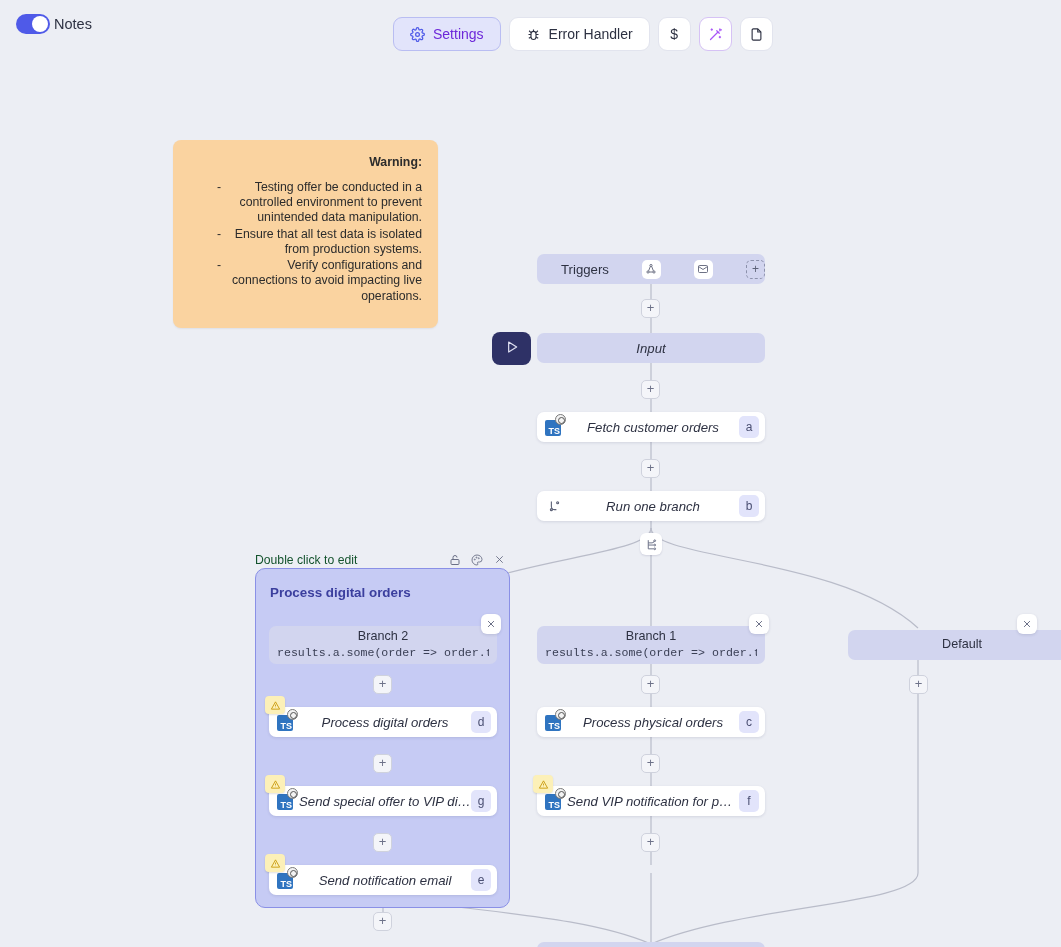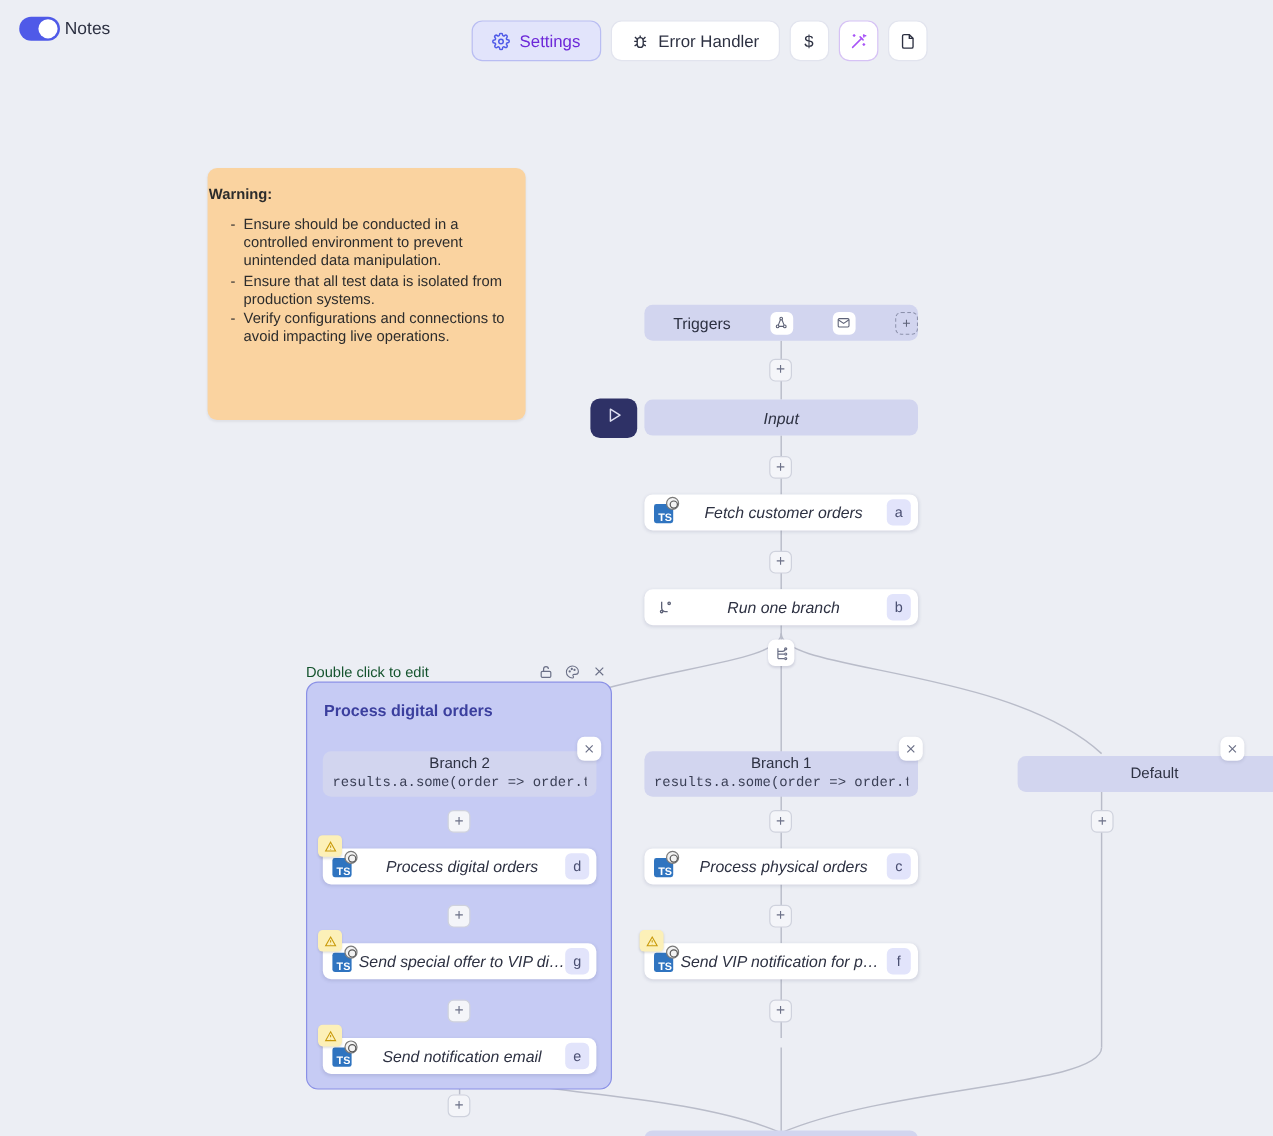--- a/index.html
+++ b/index.html
@@ -30,24 +30,25 @@
     display: flex; align-items: center; justify-content: center; gap: 8px;
     padding: 0 16px; font-size: 14px; color: #2d3142; cursor: pointer;
   }
   .tb-btn.active { background: #e2e4fb; border-color: #b9bdf2; color: #6d28d9; }
   .tb-btn.icononly { padding: 0; width: 33px; }
   .tb-btn.magic { border-color: #d6c2f5; }
   .tb-btn svg { display: block; }
 
   
   .note {
-    position: absolute; left: 173px; top: 140px; width: 265px; height: 210px;
-    background: #fad3a0; border-radius: 8px; padding: 15px 16px 12px 1px;
+    position: absolute; left: 173px; top: 140px; width: 265px; height: 188px;
+    background: #fad3a0; border-radius: 8px; padding: 15px 16px 12px 26px;
     font-size: 12.3px; color: #2c2c2c; line-height: 1.25;
     box-shadow: 0 1px 2px rgba(0,0,0,.06);
+    text-align: right;
   }
   .note-title { font-weight: bold; line-height: 1.3; }
   .note-sub { font-weight: bold; line-height: 1.32; }
   .note-list { margin: 9px 0 0 18px; }
   .note-list li { list-style: none; position: relative; padding-left: 11px; margin-bottom: 1px; line-height: 1.24; }
   .note-list li::before { content: "-"; position: absolute; left: 0; top: 0; }
 
   
   #edges { position: absolute; inset: 0; pointer-events: none; }
 
@@ -239,21 +240,21 @@
           <path d="M14 3H7a2 2 0 0 0-2 2v14a2 2 0 0 0 2 2h10a2 2 0 0 0 2-2V8z"></path>
           <path d="M14 3v5h5"></path>
         </svg>
       </span>
     </div>
   </div>
 
   <div class="note">
     <div class="note-title">Warning:</div>
     <ul class="note-list">
-      <li>Ensure should be conducted in a controlled environment to prevent unintended data manipulation.</li>
+      <li>Testing offer be conducted in a controlled environment to prevent unintended data manipulation.</li>
       <li>Ensure that all test data is isolated from production systems.</li>
       <li>Verify configurations and connections to avoid impacting live operations.</li>
     </ul>
   </div>
 
   <div class="group"></div>
   <div class="group-toolbar">
     <span class="group-hint">Double click to edit</span>
     <span class="group-tool-ico">
       <svg width="12" height="12" viewBox="0 0 24 24" fill="none" stroke="#6b7087" stroke-width="2">

